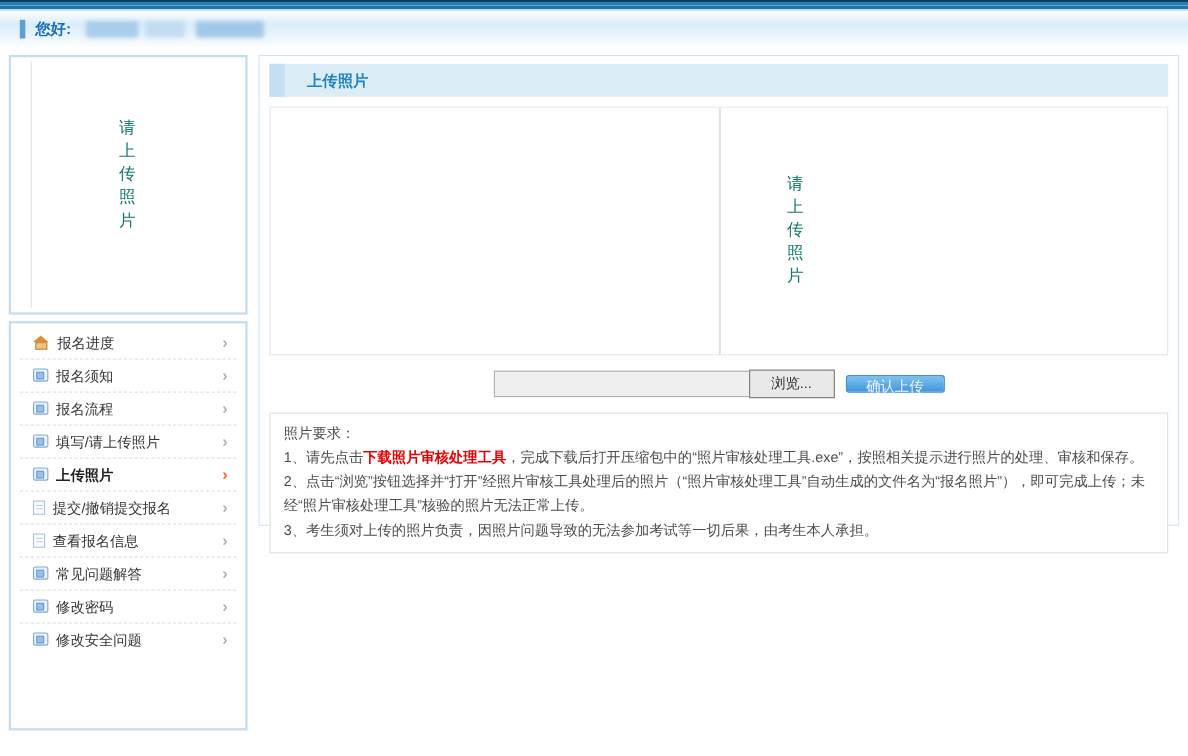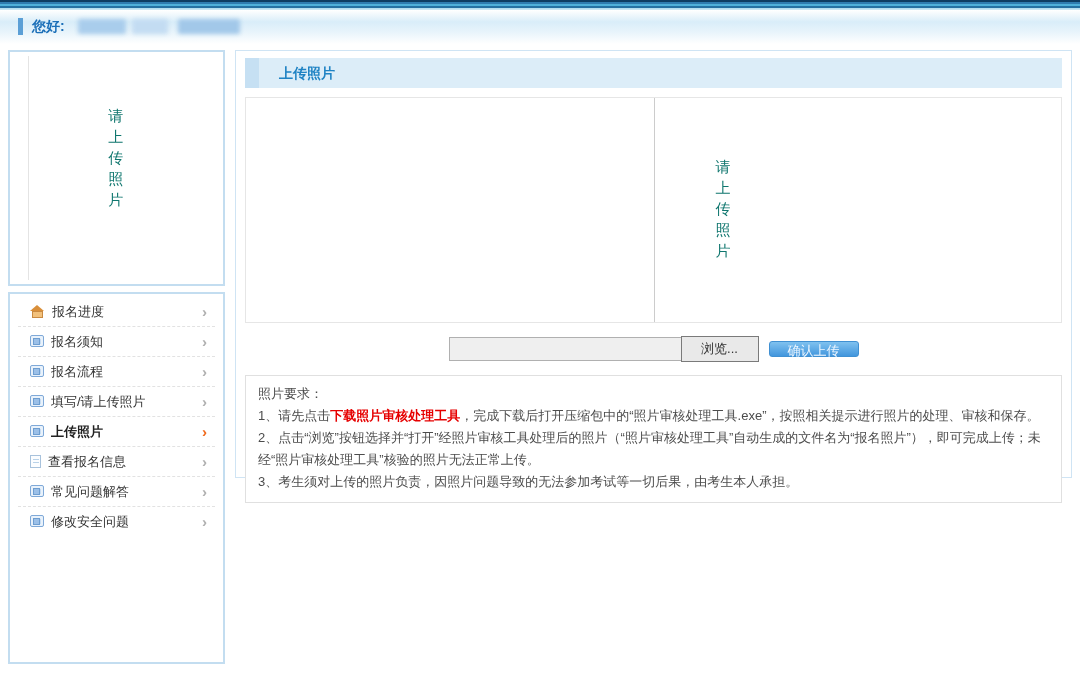--- a/index.html
+++ b/index.html
@@ -136,25 +136,33 @@
   </div>
   <div class="menu-item">
     <span class="mi-icon card-icon"></span><span>填写/请上传照片</span>
     <span class="chevron"></span>
   </div>
   <div class="menu-item active">
     <span class="mi-icon card-icon"></span><span>上传照片</span>
     <span class="chevron"></span>
   </div>
   <div class="menu-item">
+    <span class="mi-icon page-icon"></span><span>提交/撤销提交报名</span>
+    <span class="chevron"></span>
+  </div>
+  <div class="menu-item">
     <span class="mi-icon page-icon"></span><span>查看报名信息</span>
     <span class="chevron"></span>
   </div>
   <div class="menu-item">
     <span class="mi-icon card-icon"></span><span>常见问题解答</span>
+    <span class="chevron"></span>
+  </div>
+  <div class="menu-item">
+    <span class="mi-icon card-icon"></span><span>修改密码</span>
     <span class="chevron"></span>
   </div>
   <div class="menu-item">
     <span class="mi-icon card-icon"></span><span>修改安全问题</span>
     <span class="chevron"></span>
   </div>
 </div>
 
 <div class="main-wrap">
   <div class="main-titlebar">

